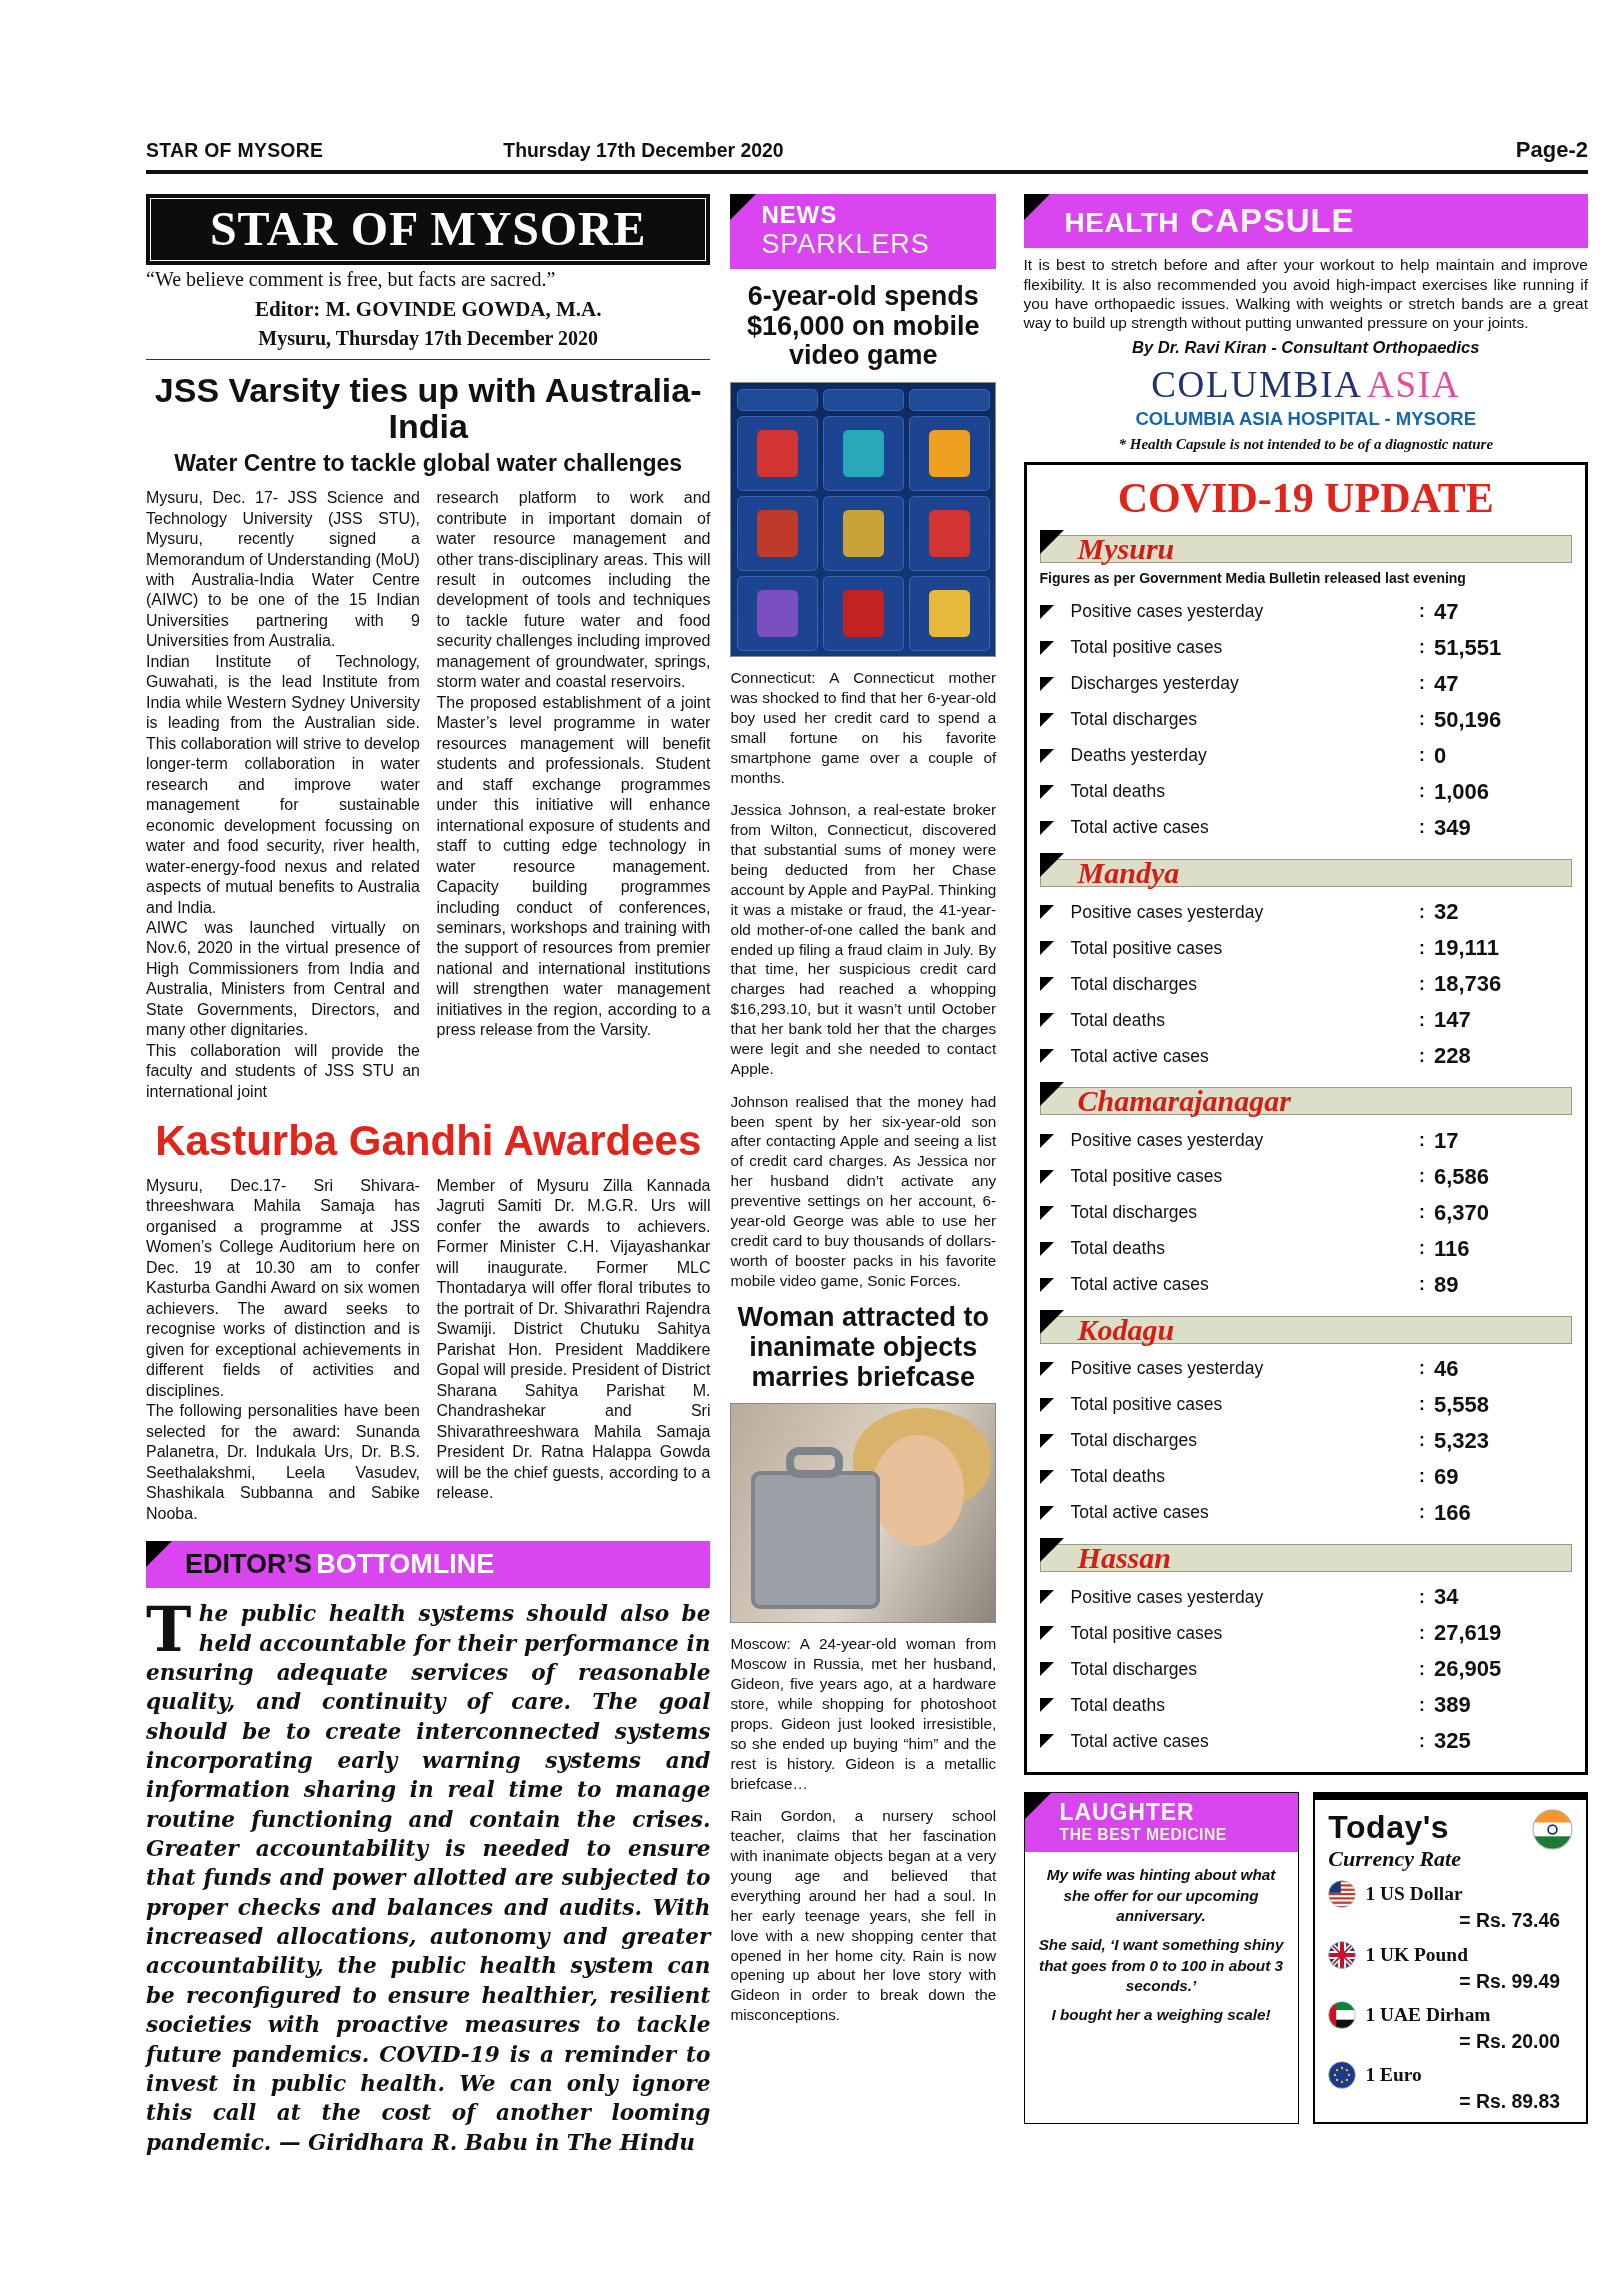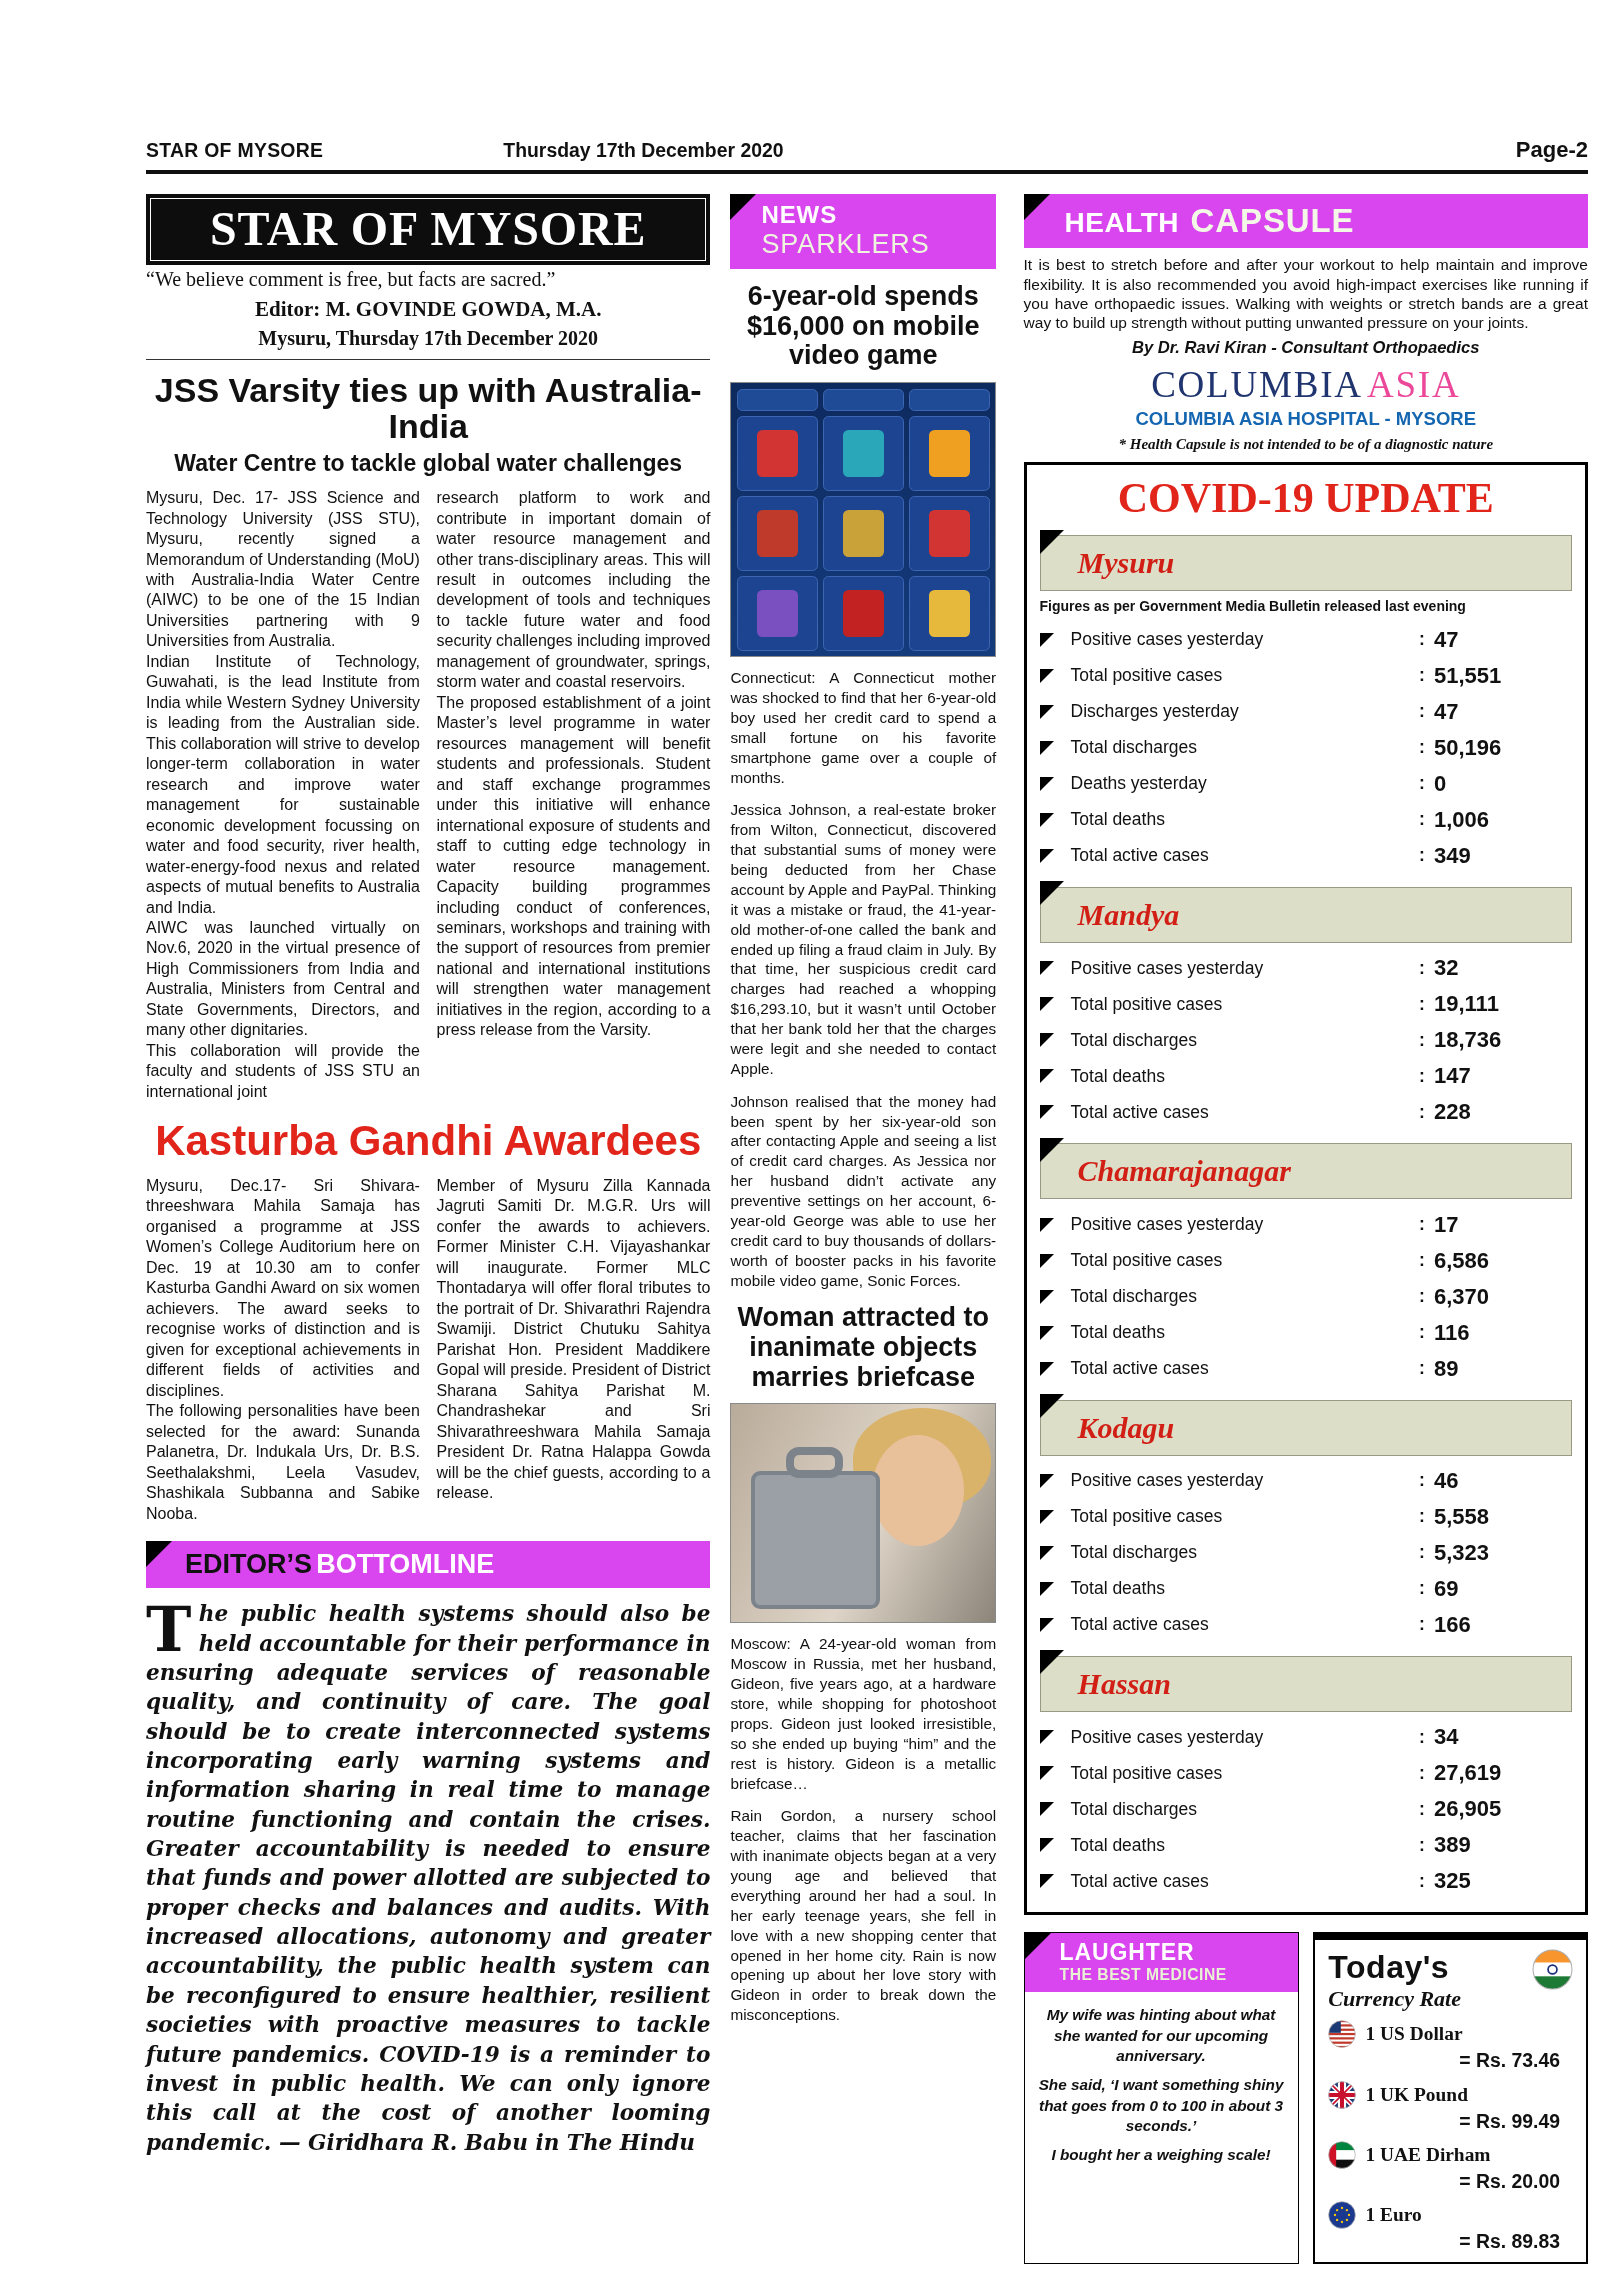--- a/index.html
+++ b/index.html
@@ -90,21 +90,21 @@
   .hc-byline { font-size:16.6px; font-weight:700; font-style:italic; text-align:center; margin-top:5.5px; }
   .ca-logo { text-align:center; margin-top:5.5px; font-family:"Liberation Serif", serif; }
   .ca-logo .ca1 { color:#20356f; font-size:37px; letter-spacing:1.8px; }
   .ca-logo .ca2 { color:#ec4899; font-size:37px; letter-spacing:1.8px; margin-left:4px; }
   .ca-hospital { text-align:center; color:#1566b0; font-weight:700; font-size:18.5px; margin-top:1.8px; }
   .ca-disclaimer { text-align:center; font-family:"Liberation Serif", serif; font-weight:700; font-style:italic; font-size:15px; margin-top:5.5px; }
 
   
   .covid-box { border:3.7px solid #000; margin-top:9.2px; padding:5.5px 13px 13px; }
   .covid-title { font-family:"Liberation Serif", serif; font-weight:700; color:#e1251b; font-size:42px; text-align:center; margin:3.7px 0 7.4px; }
-  .district-bar { position:relative; background:#dcdec7; border:0.9px solid #9a9a84; height:56px;
+  .district-bar { position:relative; background:#dcdec7; border:0.9px solid #9a9a84; height:28px;
                   display:flex; align-items:center; padding-left:37px; margin:13px 0 7.4px; }
   .district-bar .d-fold { position:absolute; top:-6.5px; left:-0.9px; width:0; height:0;
                   border-top:24px solid #000; border-right:24px solid transparent; }
   .district-name { font-family:"Liberation Serif", serif; font-weight:700; font-style:italic; color:#d21f16; font-size:30px; }
   .covid-note { font-size:14px; font-weight:700; margin:1.8px 0 7.4px; }
   .covid-row { display:grid; grid-template-columns:31px 1fr 24px 138px; align-items:center; padding:5px 0; }
   .pennant { width:0; height:0; border-top:14.8px solid #000; border-right:14.8px solid transparent; }
   .row-label { font-size:17.5px; }
   .row-colon { font-size:17.5px; font-weight:700; text-align:center; }
   .row-value { font-size:22px; font-weight:700; }
@@ -439,21 +439,21 @@
       </div>
 
       <div class="bottom-row">
         <div class="laugh-box">
           <div class="banner lb-banner">
             <span class="fold"></span>
             <span class="lb1">LAUGHTER</span>
             <span class="lb2">THE BEST MEDICINE</span>
           </div>
           <div class="lb-body">
-            <p>My wife was hinting about what she wanted for our upcoming anniversary.</p>
+            <p>My wife was hinting about what she offer for our upcoming anniversary.</p>
             <p>She said, ‘I want something shiny that goes from 0 to 100 in about 3 seconds.’</p>
             <p>I bought her a weighing scale!</p>
           </div>
         </div>
 
         <div class="curr-box">
           <div class="curr-head">
             <div class="curr-titles">
               <div class="curr-title">Today's</div>
               <div class="curr-sub">Currency Rate</div>

